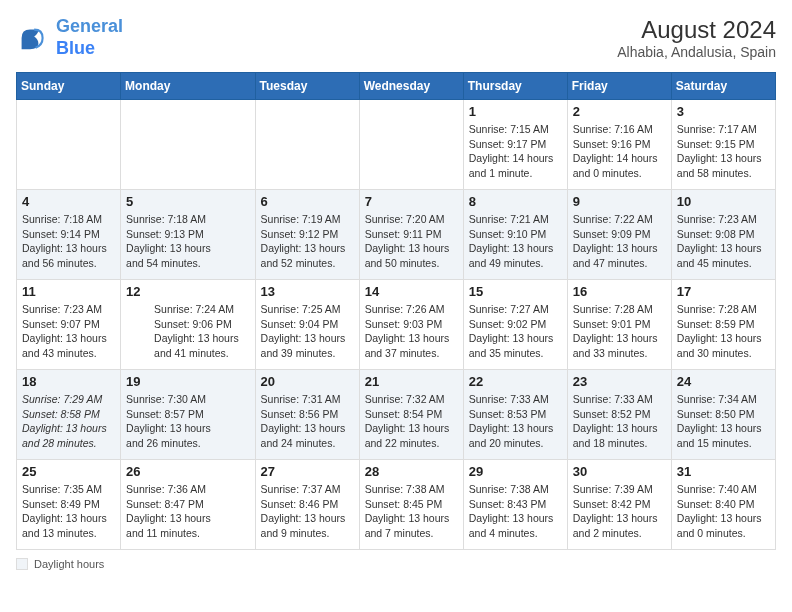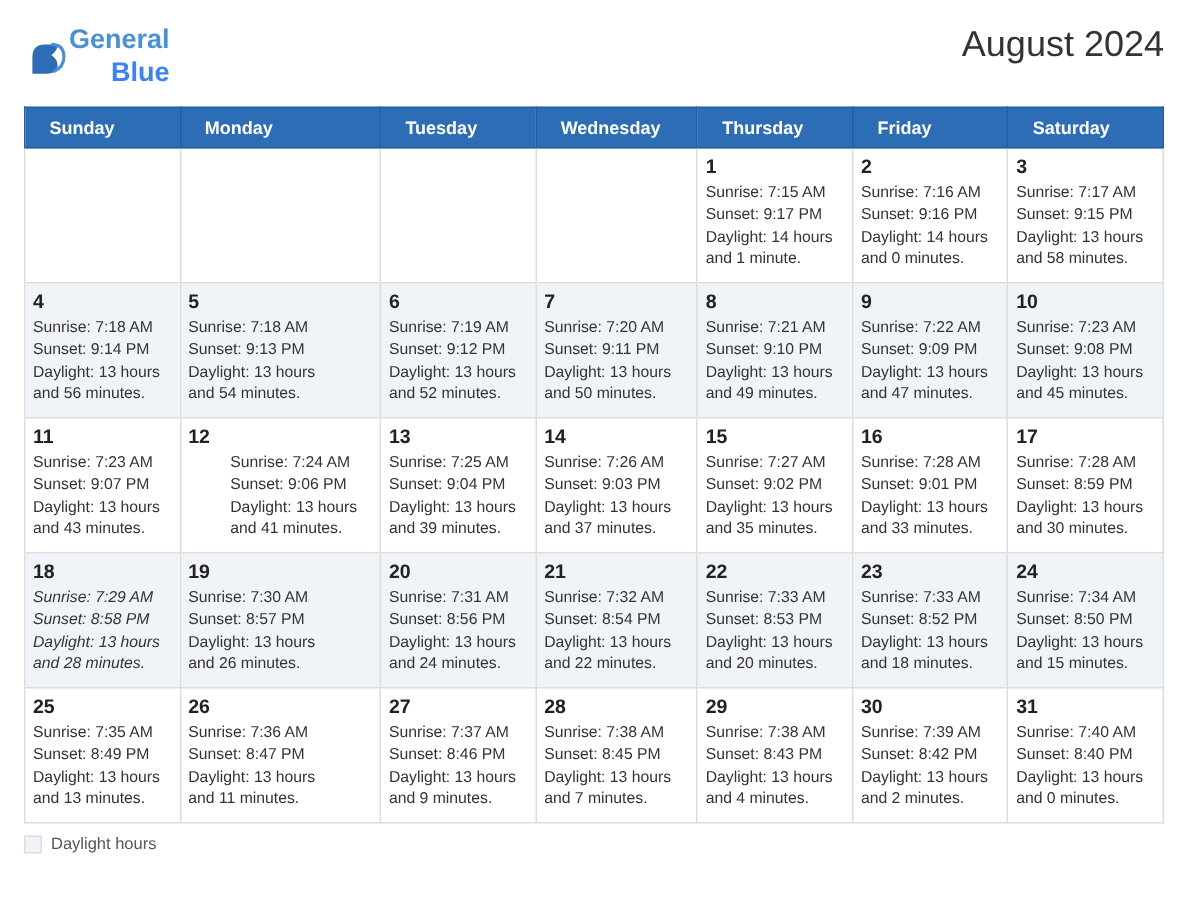--- a/index.html
+++ b/index.html
@@ -12,22 +12,21 @@
     }
     .header {
       display: flex;
       justify-content: space-between;
       align-items: flex-start;
       margin-bottom: 12px;
     }
     .logo {
       display: flex;
       align-items: center;
-      gap: 2px;
-      text-align: right;
+      gap: 12px;
     }
     .logo-text {
       font-size: 18px;
       font-weight: bold;
       color: #333;
       line-height: 1.2;
     }
     .logo-text span {
       color: #4a90d9;
     }
@@ -50,21 +49,21 @@
     table {
       width: 100%;
       border-collapse: collapse;
       font-size: 11px;
     }
     thead tr {
       background: #2d6db5;
       color: #fff;
     }
     thead th {
-      padding: 6px 16px;
+      padding: 6px 4px;
       text-align: left;
       font-size: 12px;
       font-weight: 600;
       border: 1px solid #2060a0;
     }
     tbody tr {
       vertical-align: top;
     }
     tbody td {
       border: 1px solid #ddd;
@@ -117,20 +116,21 @@
       <path d="M8 20 Q8 8 20 8 L32 8 Q32 14 26 18 Q32 22 32 28 Q32 36 20 36 L8 36 Z" fill="#2d6db5"></path>
       <path d="M26 8 Q38 8 38 20 Q38 30 28 34" fill="none" stroke="#4a90d9" stroke-width="3"></path>
     </svg>
     <div class="logo-text">
       <div><span>General</span></div>
       <div><span style="color:#3b82f6">Blue</span></div>
     </div>
   </div>
   <div class="title-block">
     <div class="month-year">August 2024</div>
+    <div class="location">Alhabia, Andalusia, Spain</div>
   </div>
 </div>
 
 <table>
   <thead>
     <tr>
     <th>Sunday</th>
         <th>Monday</th>
         <th>Tuesday</th>
         <th>Wednesday</th>

